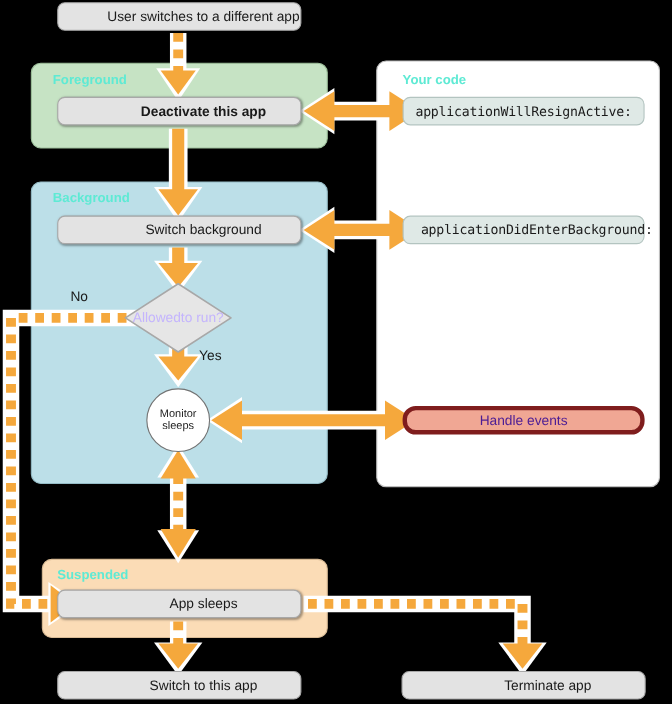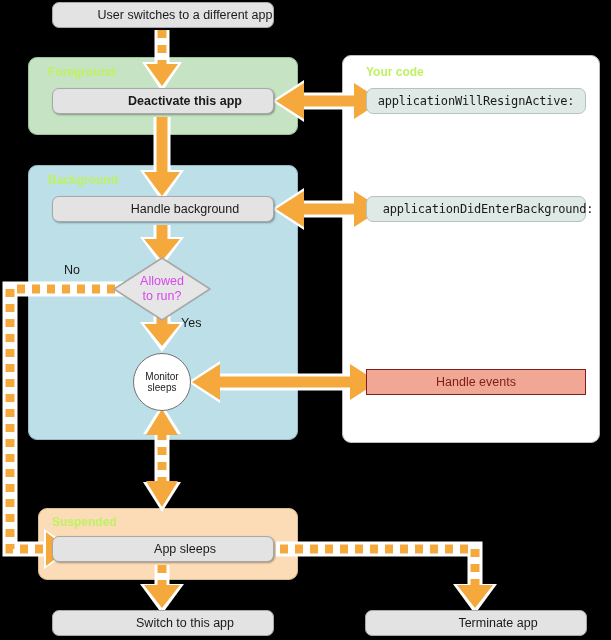--- a/index.html
+++ b/index.html
@@ -29,51 +29,51 @@
     border: 1px solid #b3c4c0;
     border-radius: 7px;
     display: flex; align-items: center; justify-content: center;
     font-family: "DejaVu Sans Mono", monospace;
     font-size: 12px; color: #1a1a1a;
     letter-spacing: -0.2px;
   }
   .event-node {
     position: absolute;
     background: #f0a794;
-    border: 1px solid #7f1d1d;
-    border-radius: 0;
+    border: 4px solid #7f1d1d;
+    border-radius: 12px;
     display: flex; align-items: center; justify-content: center;
-    font-size: 12.5px; color: #7f1d1d;
+    font-size: 12.5px; color: #4c1d95;
   }
 
   
   .section {
     position: absolute;
     border-radius: 9px;
     box-shadow: 1px 1px 3px rgba(0,0,0,.4);
   }
   .section-title {
     position: absolute;
-    font-size: 12px; font-weight: bold; color: #bef264;
+    font-size: 12px; font-weight: bold; color: #5eead4;
     white-space: nowrap;
   }
   #sec-foreground { background: #c6e3c4; border: 1px solid #9dc09b; }
   #sec-background { background: #bcdfe8; border: 1px solid #95bcc6; }
   #sec-suspended  { background: #fbdcb6; border: 1px solid #d9bb95; }
   #sec-yourcode   { background: #ffffff; border: 1px solid #bdbdbd; }
 
   
   #diamond-wrap { position: absolute; }
   #diamond-shape {
     position: absolute; left: 0; top: 0; width: 100%; height: 100%;
   }
   #diamond-label {
     position: absolute; left: 0; top: 0; width: 100%; height: 100%;
-    display: flex; flex-direction: column; align-items: center; justify-content: center;
-    font-size: 12.5px; color: #d946ef; line-height: 1.18;
+    display: flex; flex-direction: row; align-items: center; justify-content: center;
+    font-size: 12.5px; color: #c4b5fd; line-height: 1.18;
   }
 
   
   #monitor-circle {
     position: absolute;
     border-radius: 50%;
     background: #ffffff;
     border: 1px solid #737373;
     display: flex; flex-direction: column;
     align-items: center; justify-content: center;
@@ -207,21 +207,21 @@
       <polygon class="headw" points="162,614 140,584 184,584"></polygon>
       <path class="dash" d="M162,565 L162,587"></path>
       <polygon class="head" points="162,608 144,585 180,585"></polygon>
     </g>
   </svg>
 
   <div class="node" style="left:52px; top:2px; width:222px; height:26px;">User switches to a different app</div>
 
   <div class="node" style="left:52px; top:88px; width:222px; height:26px;font-weight:bold;">Deactivate this app</div>
 
-  <div class="node" style="left:52px; top:196px; width:222px; height:26px;">Handle background</div>
+  <div class="node" style="left:52px; top:196px; width:222px; height:26px;">Switch background</div>
 
   <div id="diamond-wrap" style="left:112px; top:256px; width:100px; height:66px;">
     <svg id="diamond-shape" viewBox="0 0 100 66">
       <polygon points="50,2 98,33 50,64 2,33" fill="#e6e6e6" stroke="#a8a8a8" stroke-width="1.5" stroke-linejoin="round"></polygon>
     </svg>
     <div id="diamond-label">
       <span>Allowed</span>
       <span>to run?</span>
     </div>
   </div>

